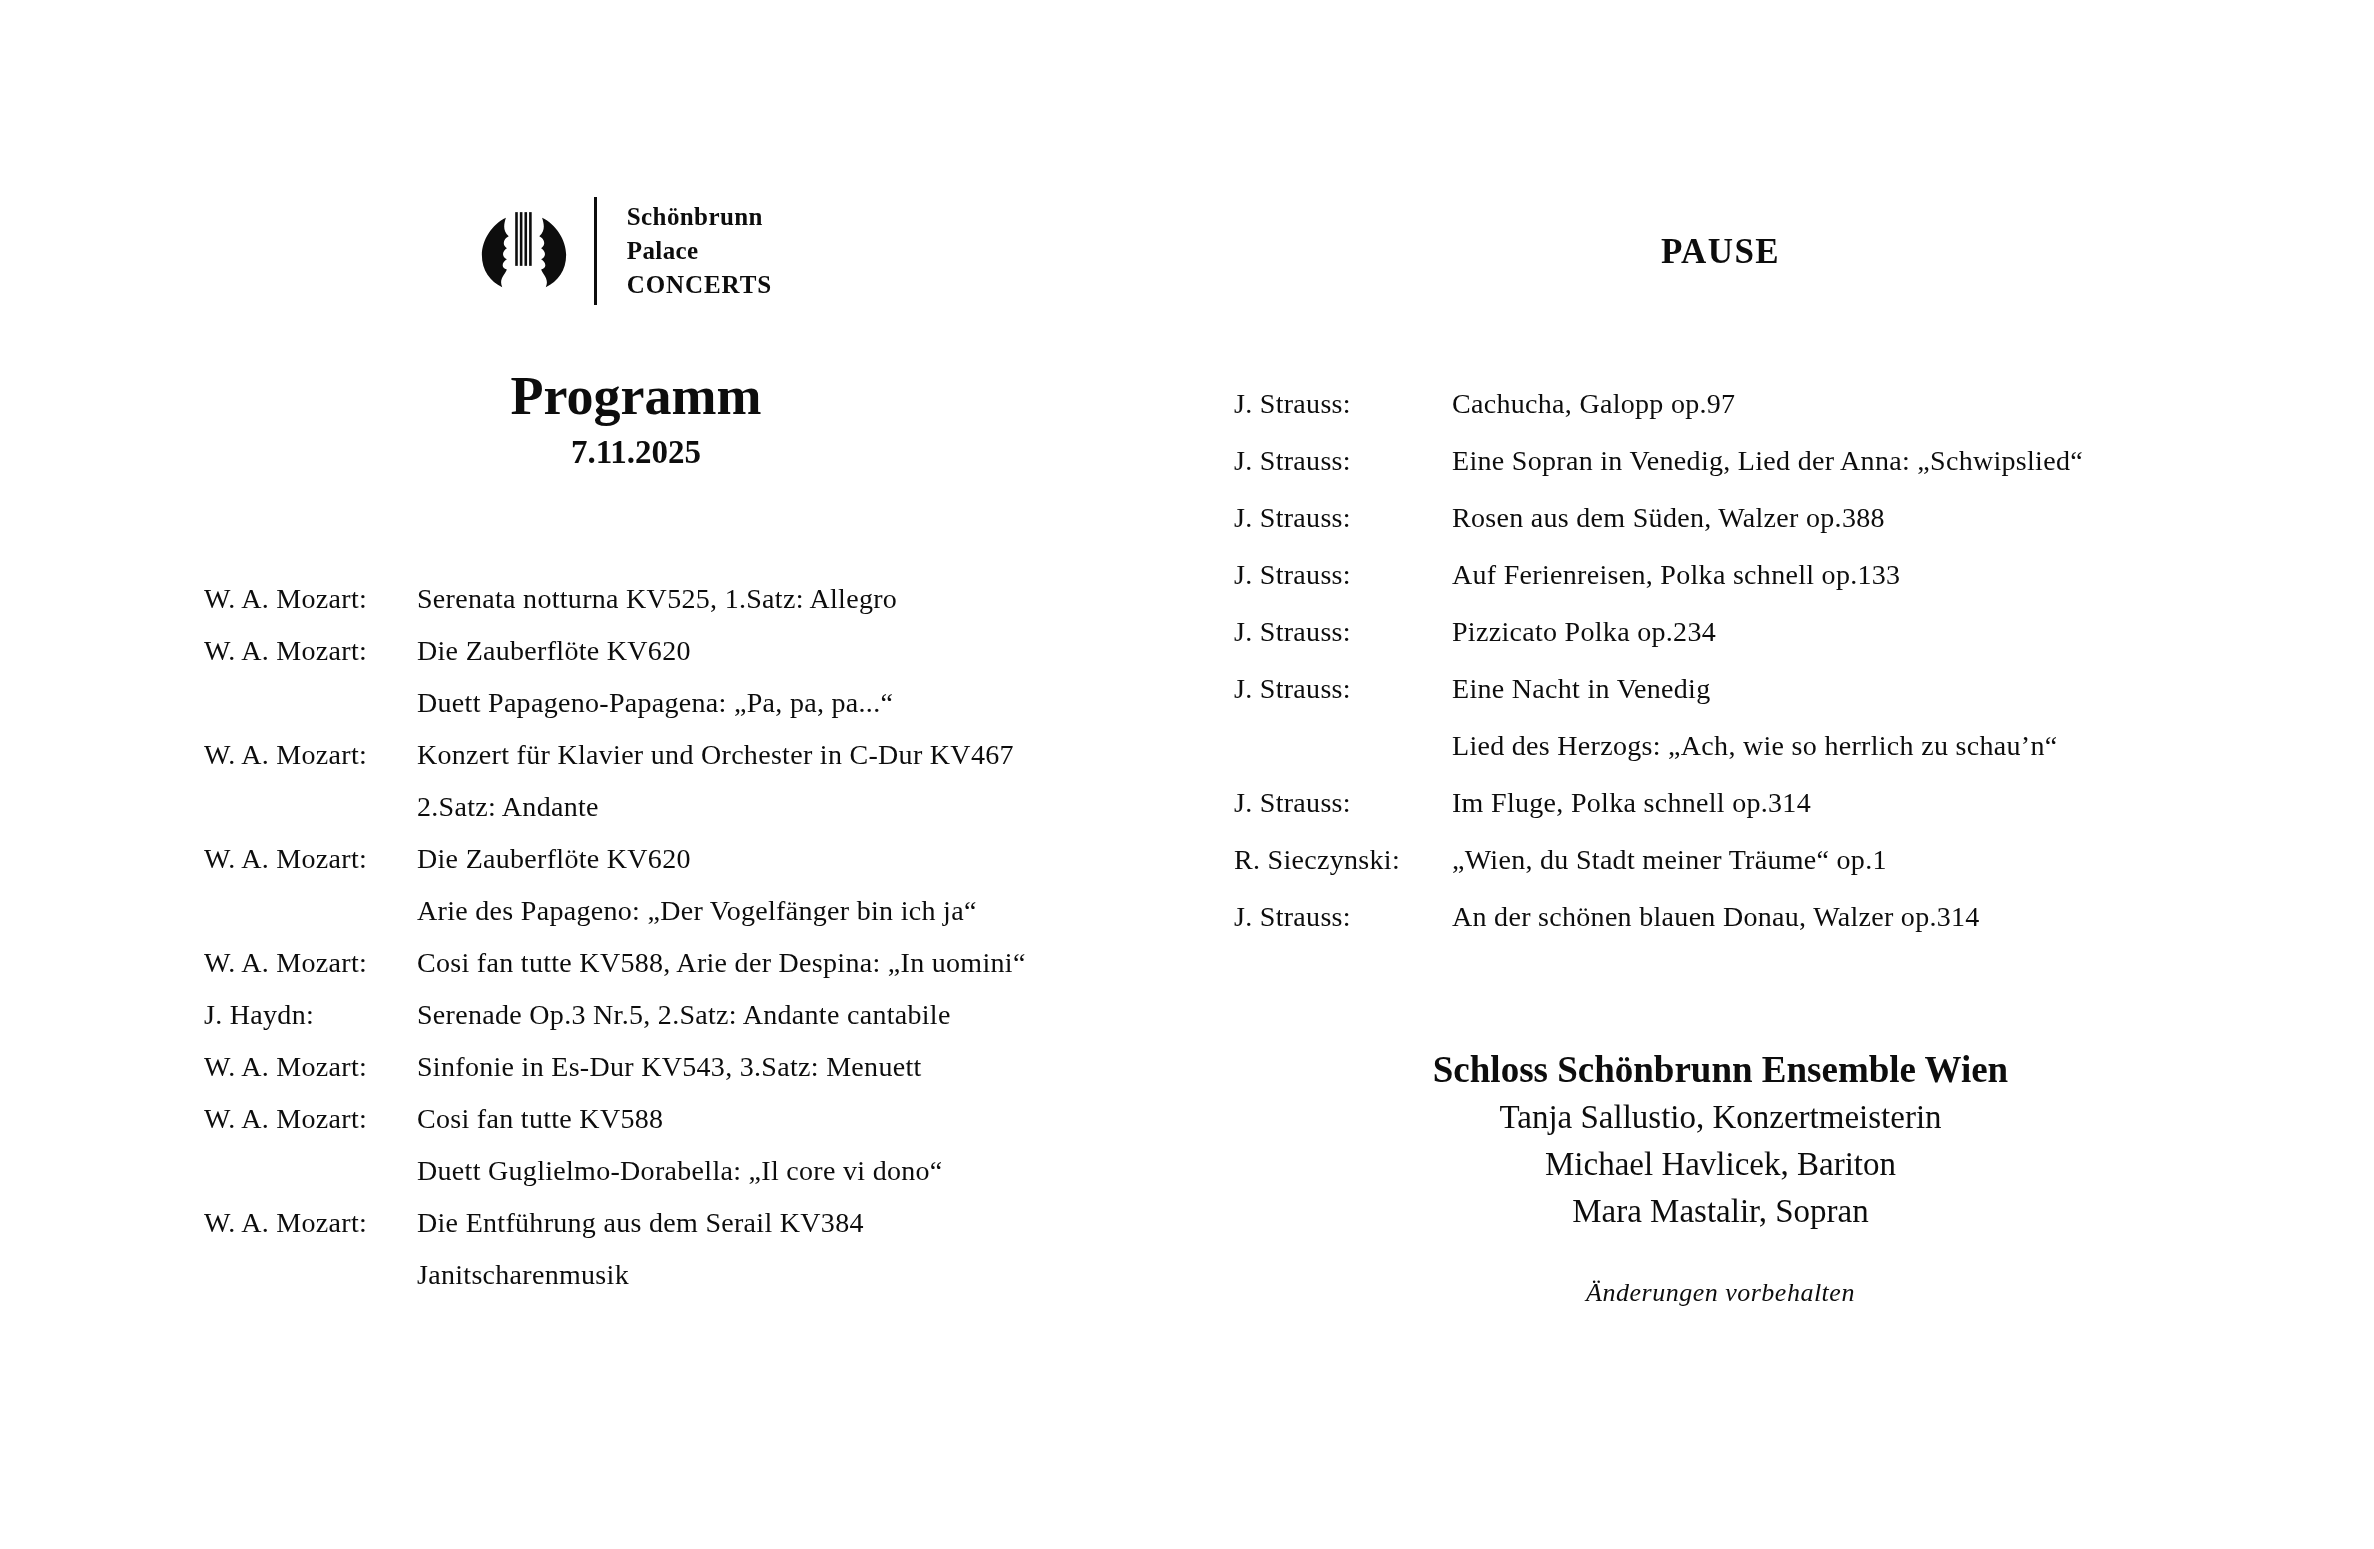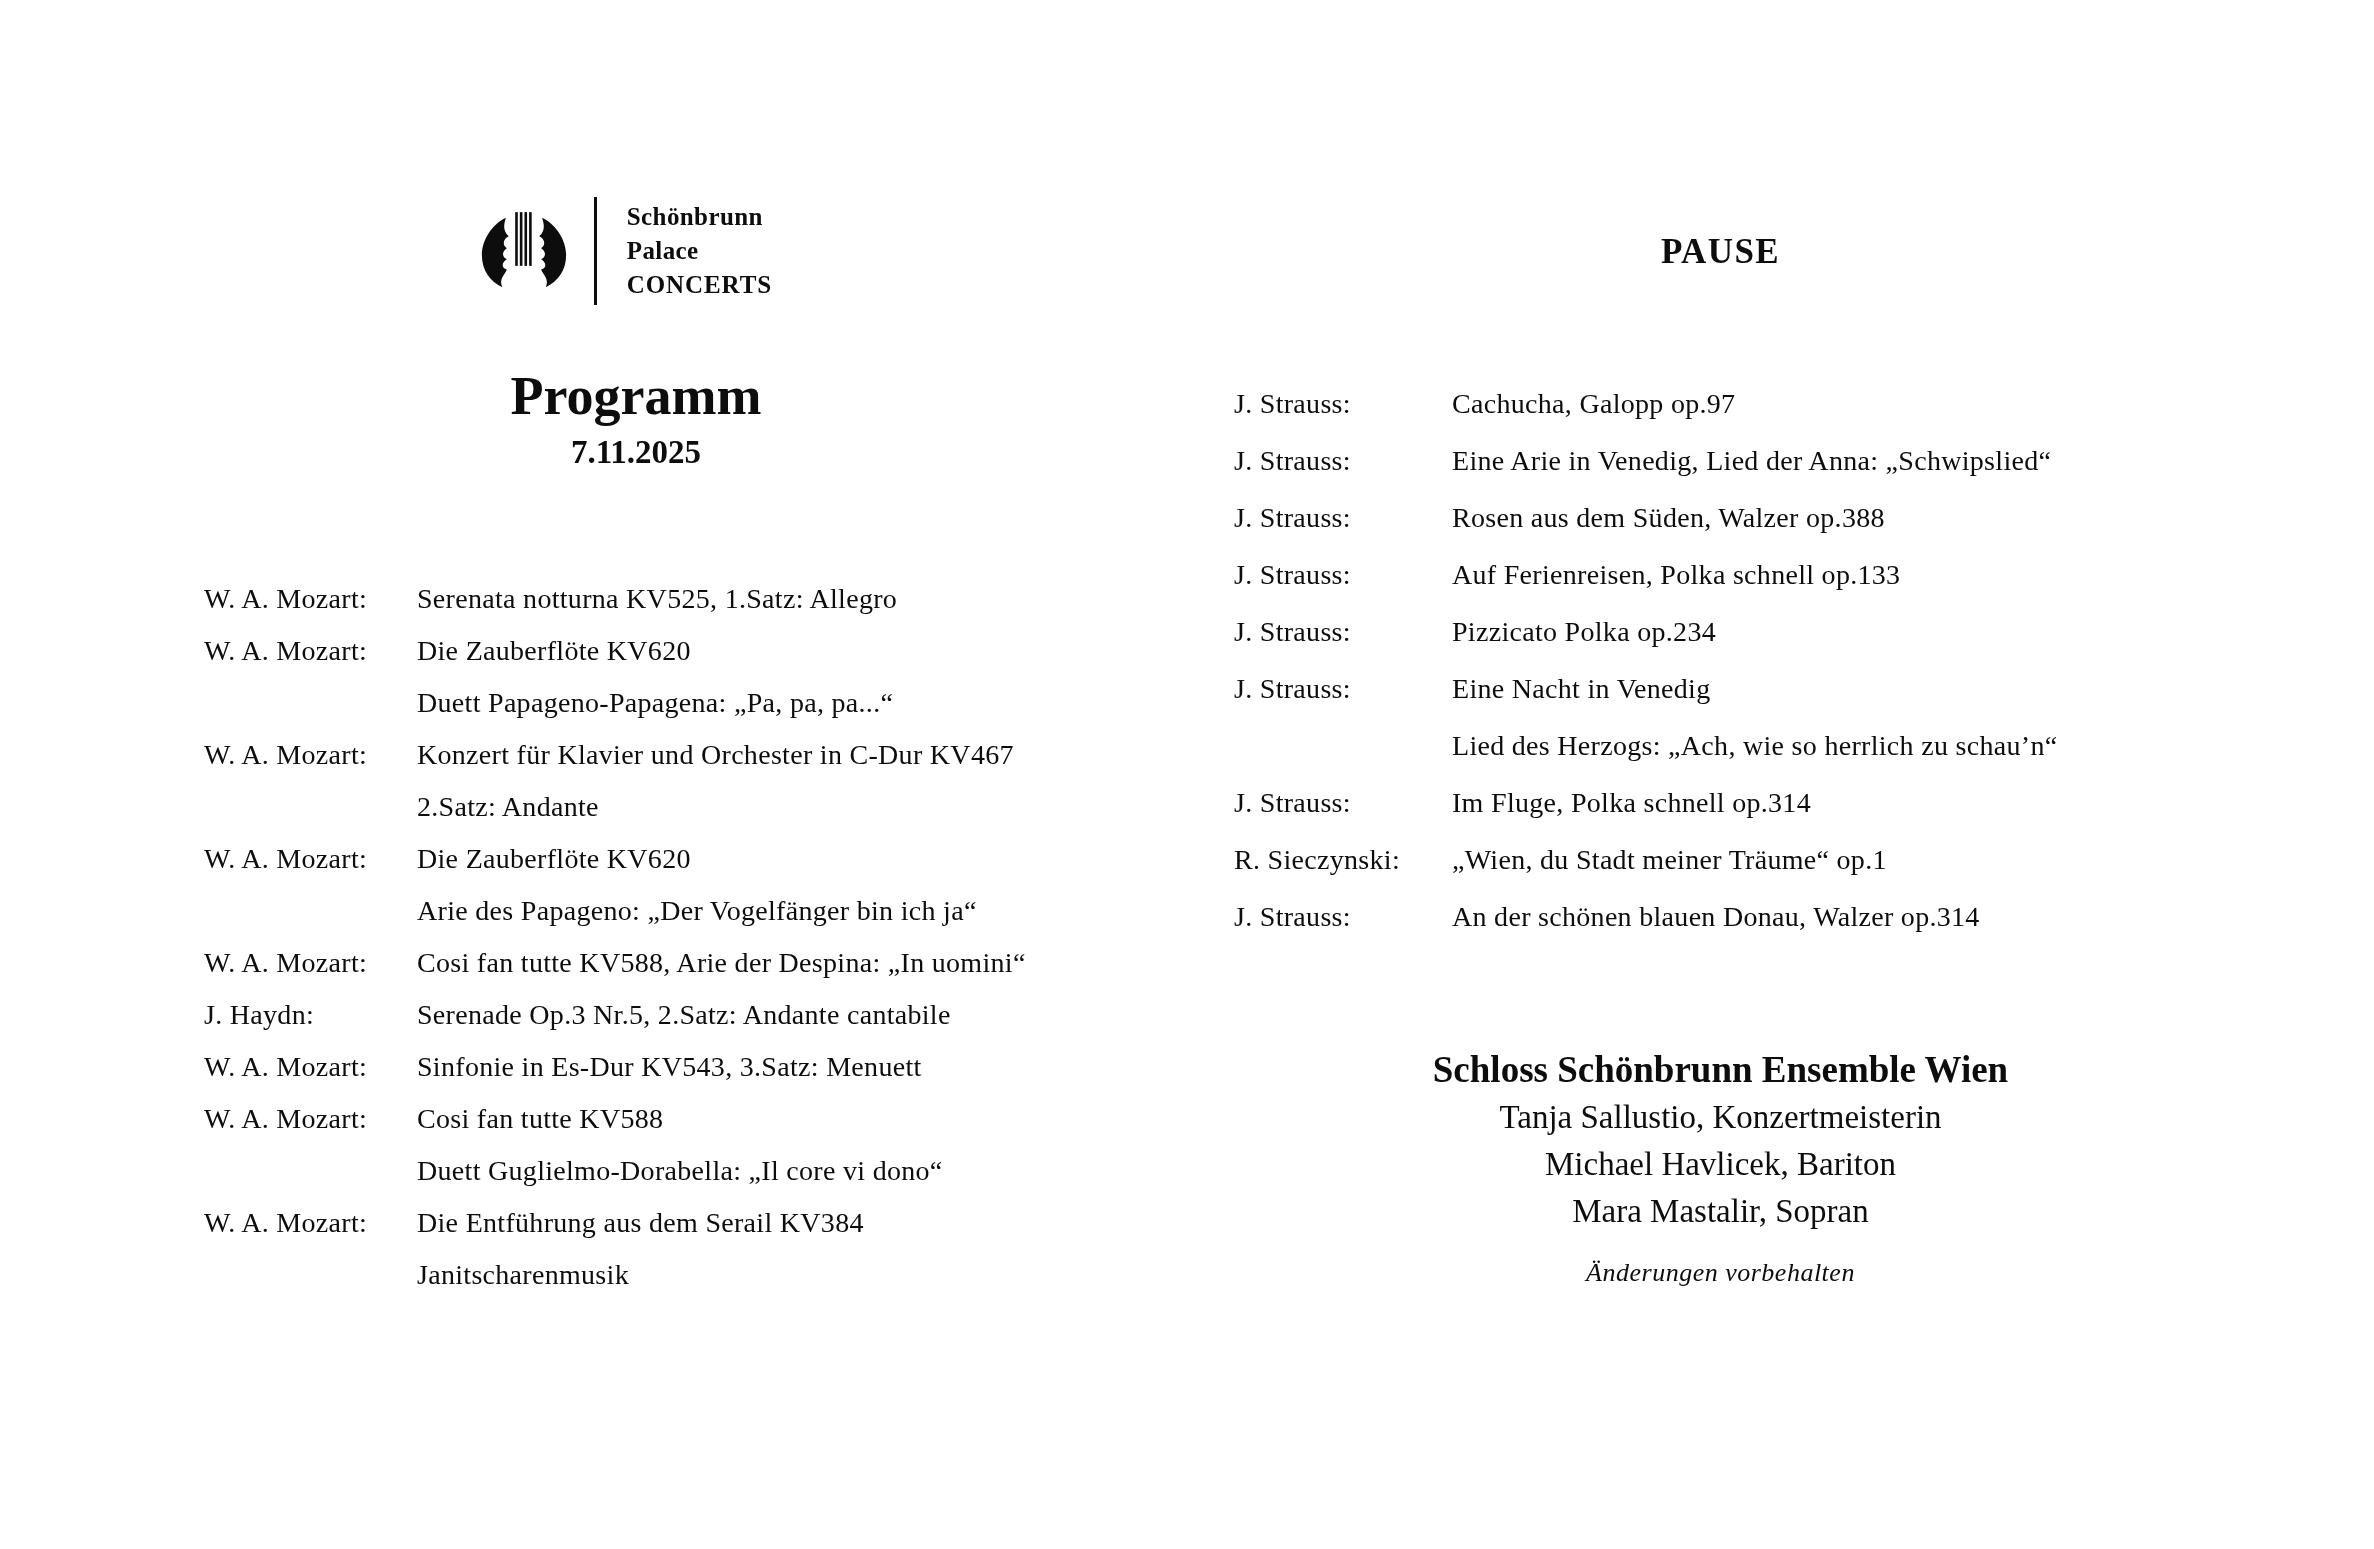--- a/index.html
+++ b/index.html
@@ -91,21 +91,21 @@
     line-height: 48px;
     white-space: nowrap;
   }
   .member {
     font-size: 33px;
     font-weight: normal;
     line-height: 47px;
     white-space: nowrap;
   }
   .note {
-    margin-top: 23px;
+    margin-top: 43px;
     font-size: 26px;
     font-style: italic;
     letter-spacing: 0.5px;
   }
 </style>
 </head>
 <body>
 
 <div class="page">
 
@@ -200,21 +200,21 @@
 
   <div class="right-center" id="pause-heading">PAUSE</div>
 
   <div class="plist" id="right-list">
       <div class="prow">
         <span class="composer">J. Strauss:</span>
         <span class="piece">Cachucha, Galopp op.97</span>
       </div>
       <div class="prow">
         <span class="composer">J. Strauss:</span>
-        <span class="piece">Eine Arie in Venedig, Lied der Anna: „Schwipslied“</span>
+        <span class="piece">Eine Sopran in Venedig, Lied der Anna: „Schwipslied“</span>
       </div>
       <div class="prow">
         <span class="composer">J. Strauss:</span>
         <span class="piece">Rosen aus dem Süden, Walzer op.388</span>
       </div>
       <div class="prow">
         <span class="composer">J. Strauss:</span>
         <span class="piece">Auf Ferienreisen, Polka schnell op.133</span>
       </div>
       <div class="prow">

